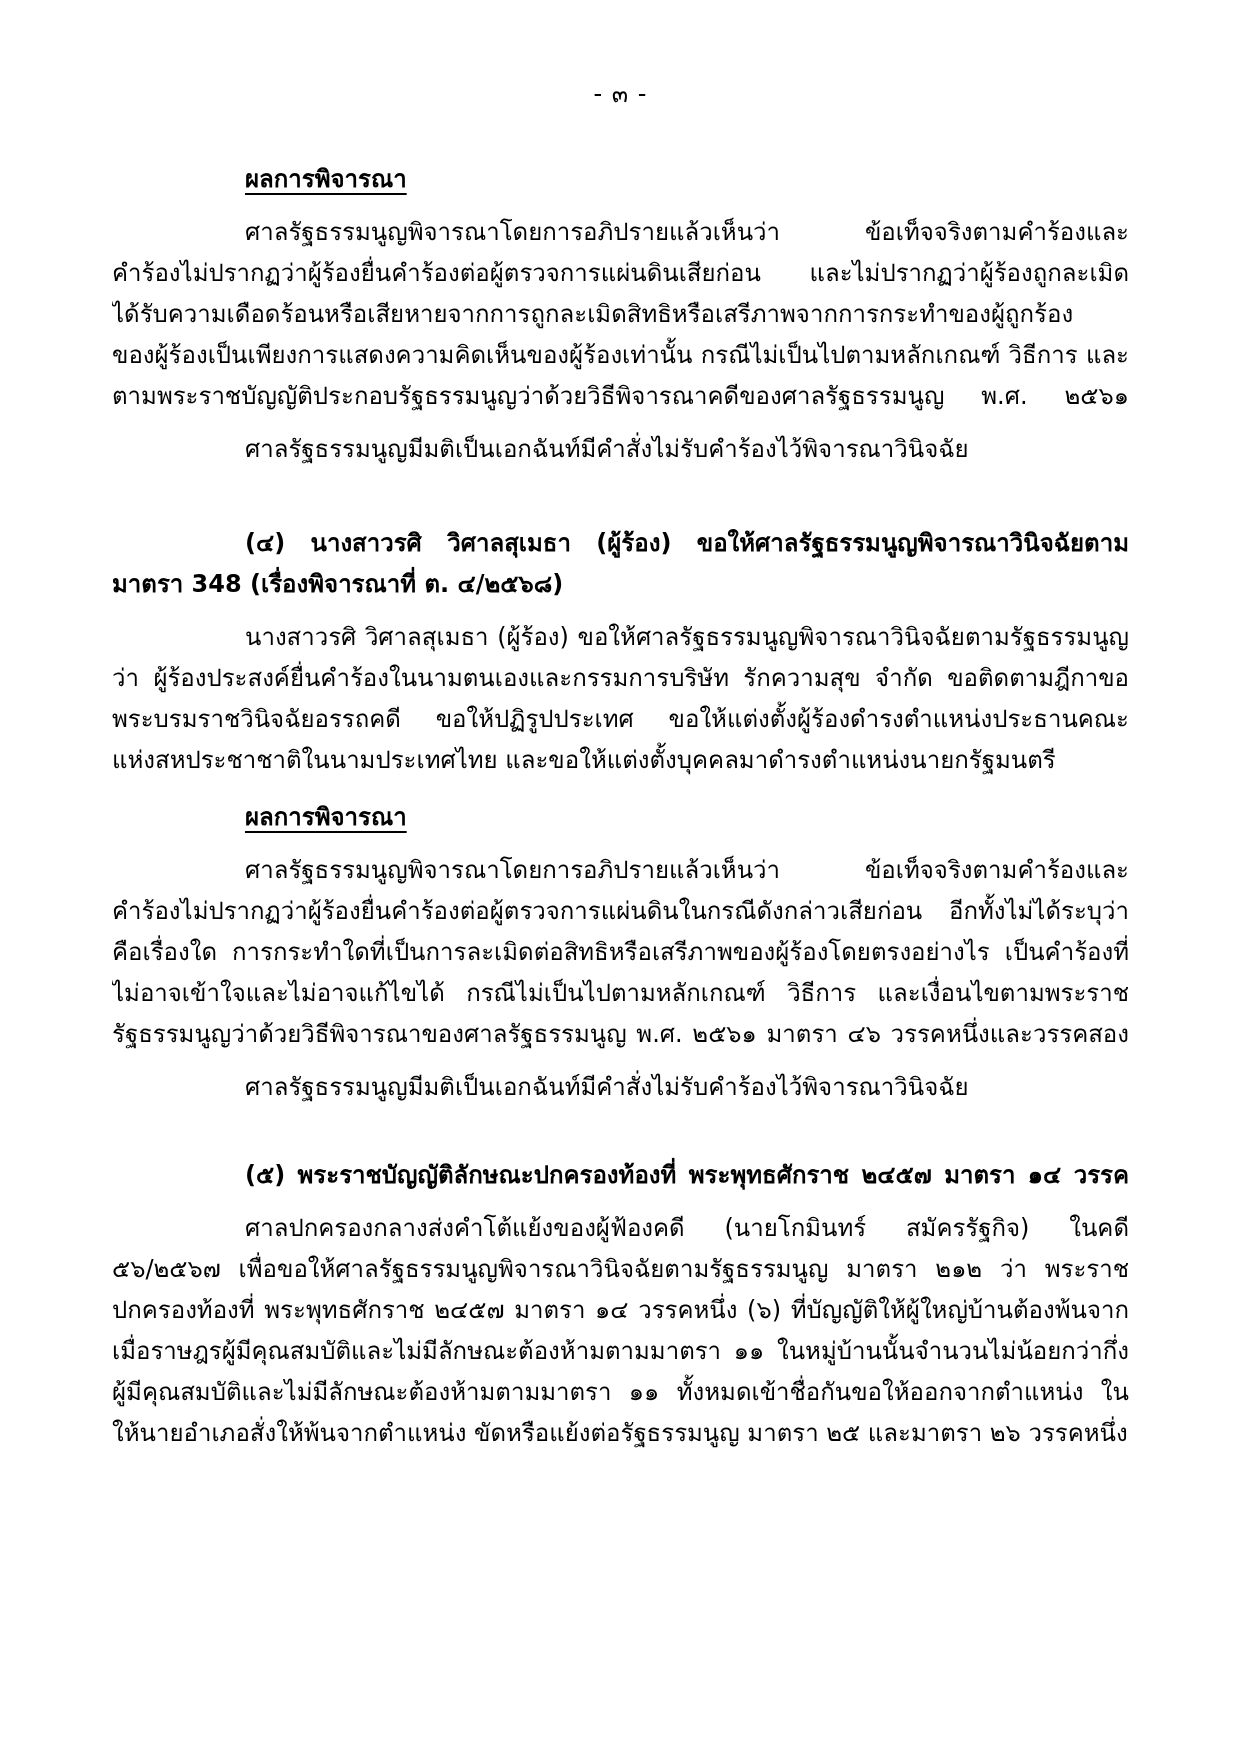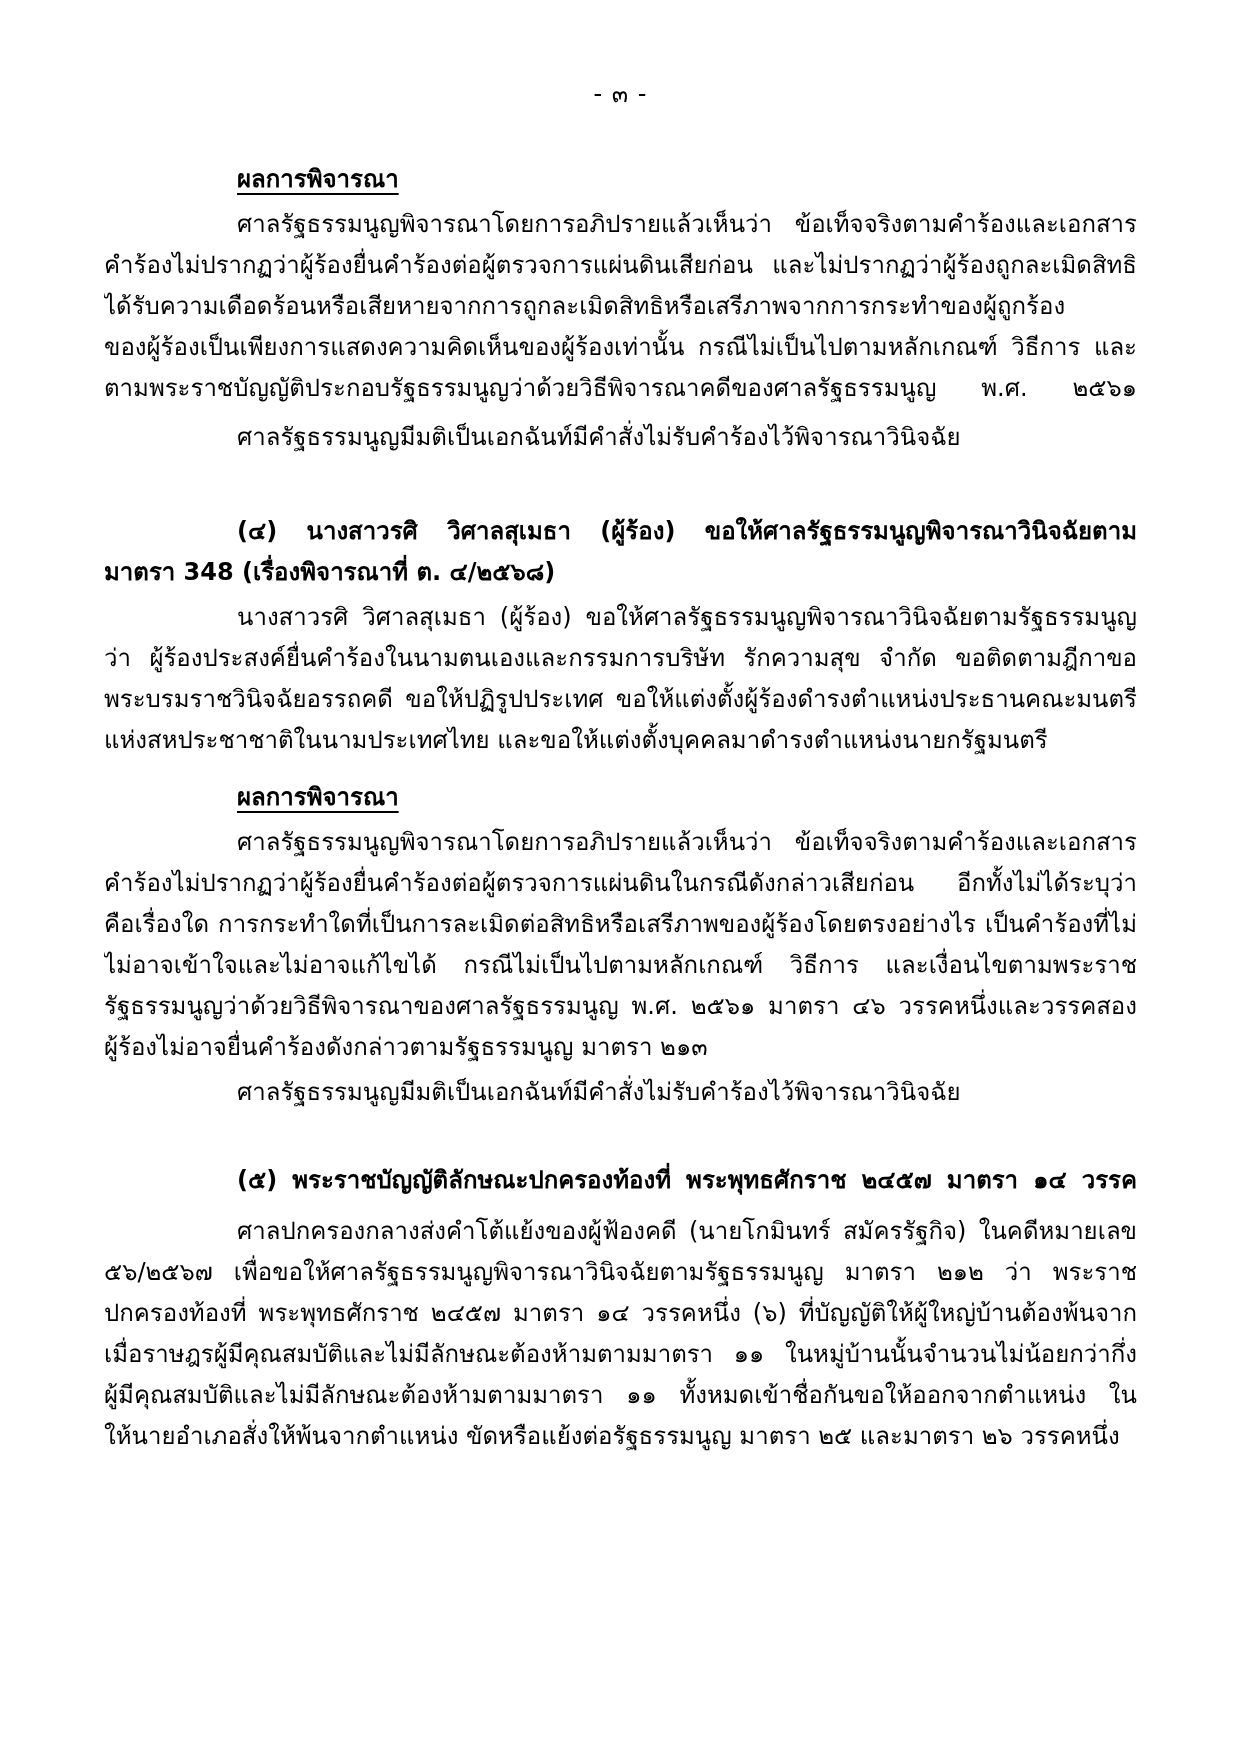--- a/index.html
+++ b/index.html
@@ -23,21 +23,21 @@
     font-size: 24px;
     line-height: 41px;
     letter-spacing: 1px;
   }
   .content {
     margin: 0 100px;
     width: 1041px;
     font-size: 24px;
     line-height: 41px;
   }
-  .block { margin: 4px; }
+  .block { margin: 12px; }
   .line {
     height: 41px;
     overflow: hidden;
     text-align: left;
   }
   .line.just {
     text-align: justify;
     text-align-last: justify;
   }
   .line.indent { padding-left: 133px; }
@@ -80,21 +80,20 @@
       </div>
       <div class="block heading-underline" style="margin-top: 16px;">
         <div class="line indent"><span class="u">ผลการพิจารณา</span></div>
       </div>
       <div class="block paragraph">
         <div class="line indent just">ศาลรัฐธรรมนูญพิจารณาโดยการอภิปรายแล้วเห็นว่า ข้อเท็จจริงตามคำร้องและเอกสารประกอบ</div>
         <div class="line just">คำร้องไม่ปรากฏว่าผู้ร้องยื่นคำร้องต่อผู้ตรวจการแผ่นดินในกรณีดังกล่าวเสียก่อน อีกทั้งไม่ได้ระบุว่าเหตุแห่งการร้อง</div>
         <div class="line just">คือเรื่องใด การกระทำใดที่เป็นการละเมิดต่อสิทธิหรือเสรีภาพของผู้ร้องโดยตรงอย่างไร เป็นคำร้องที่ไม่ชัดเจน</div>
         <div class="line just">ไม่อาจเข้าใจและไม่อาจแก้ไขได้ กรณีไม่เป็นไปตามหลักเกณฑ์ วิธีการ และเงื่อนไขตามพระราชบัญญัติประกอบ</div>
         <div class="line just">รัฐธรรมนูญว่าด้วยวิธีพิจารณาของศาลรัฐธรรมนูญ พ.ศ. ๒๕๖๑ มาตรา ๔๖ วรรคหนึ่งและวรรคสอง ดังนั้น</div>
-        <div class="line">ผู้ร้องไม่อาจยื่นคำร้องดังกล่าวตามรัฐธรรมนูญ มาตรา ๒๑๓</div>
       </div>
       <div class="block paragraph" style="margin-top: 4px;">
         <div class="line indent">ศาลรัฐธรรมนูญมีมติเป็นเอกฉันท์มีคำสั่งไม่รับคำร้องไว้พิจารณาวินิจฉัย</div>
       </div>
       <div class="block heading-bold" style="margin-top: 47px;">
         <div class="line indent just">(๕) พระราชบัญญัติลักษณะปกครองท้องที่ พระพุทธศักราช ๒๔๕๗ มาตรา ๑๔ วรรคหนึ่ง (๖)</div>
       </div>
       <div class="block paragraph" style="margin-top: 10px;">
         <div class="line indent just">ศาลปกครองกลางส่งคำโต้แย้งของผู้ฟ้องคดี (นายโกมินทร์ สมัครรัฐกิจ) ในคดีหมายเลขดำที่</div>
         <div class="line just">๕๖/๒๕๖๗ เพื่อขอให้ศาลรัฐธรรมนูญพิจารณาวินิจฉัยตามรัฐธรรมนูญ มาตรา ๒๑๒ ว่า พระราชบัญญัติลักษณะ</div>

